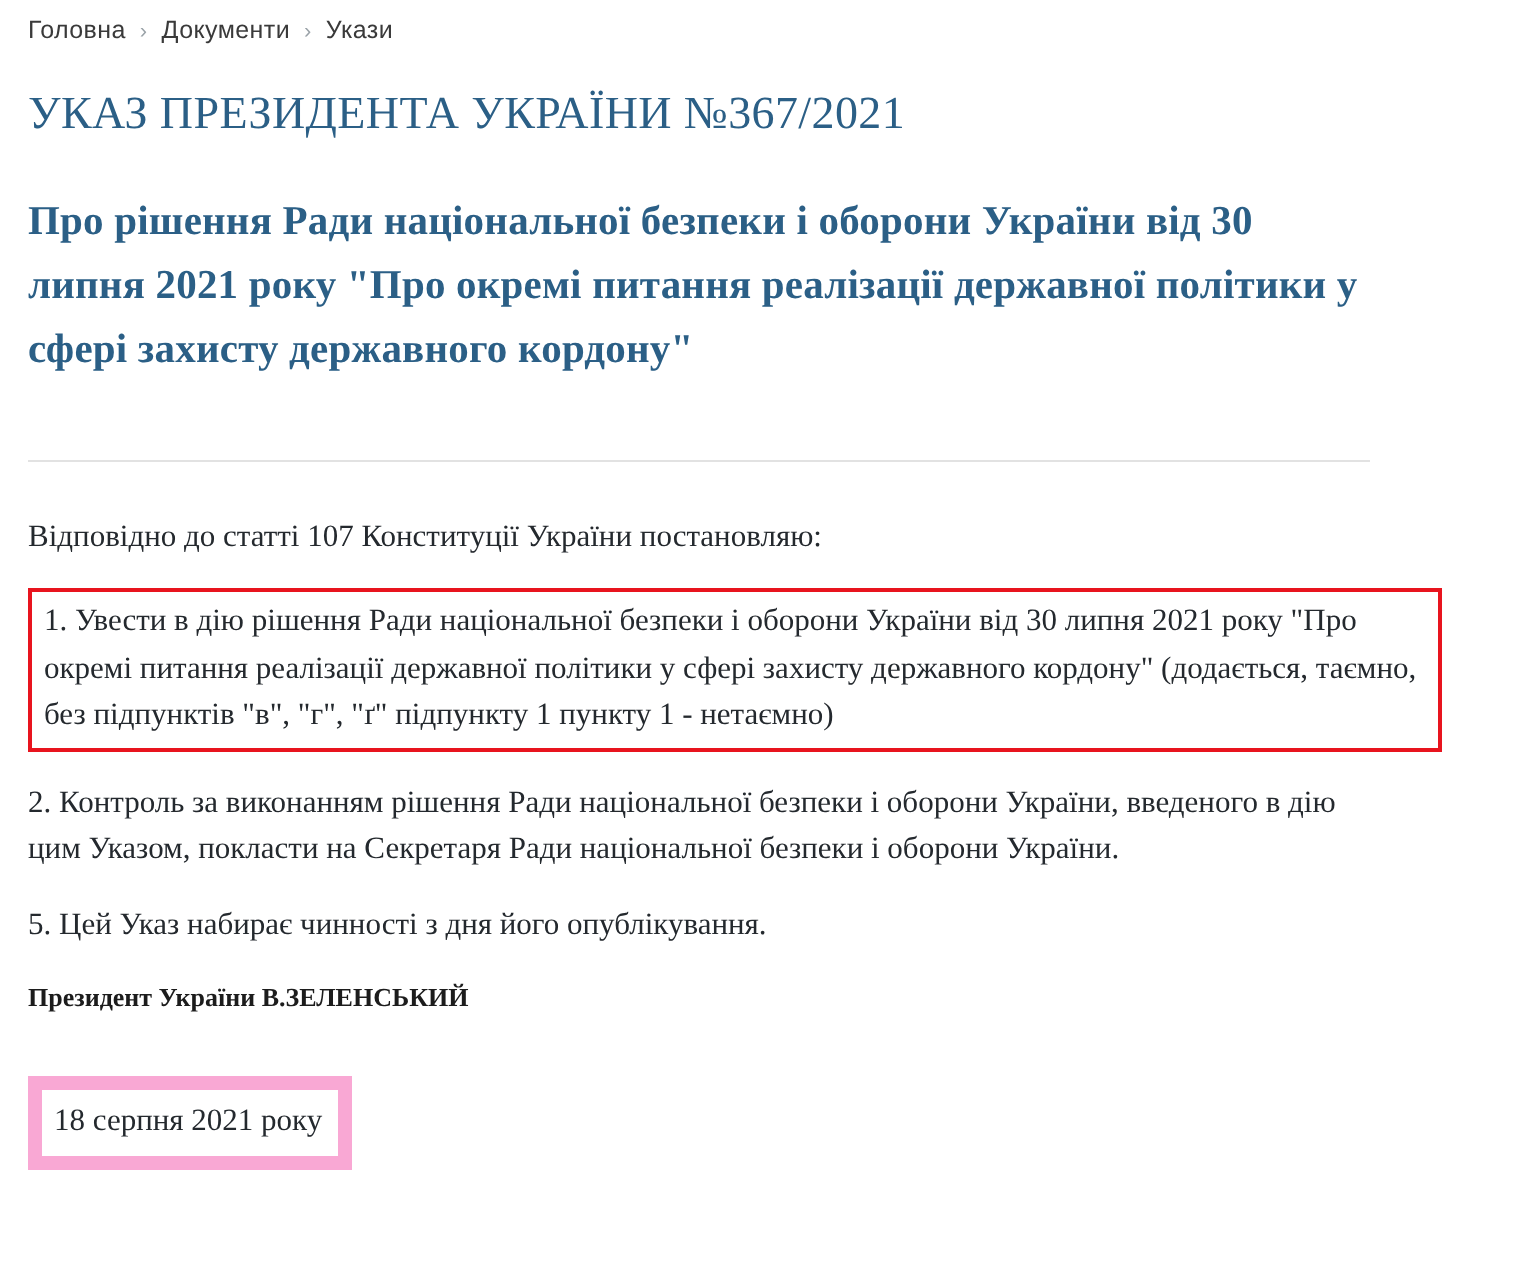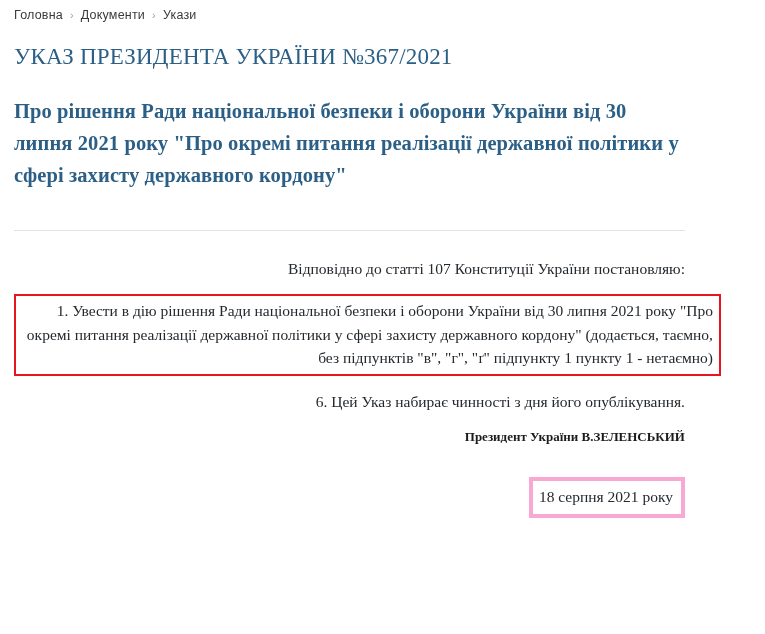--- a/index.html
+++ b/index.html
@@ -72,21 +72,20 @@
     border-top: 1px solid #e2e2e2;
     height: 0;
   }
 
   
   .body-text {
     margin-top: 26px;
     font-size: 15.5px;
     line-height: 1.52;
     color: #24292e;
-    text-align: right;
   }
   .body-text p {
     margin: 0 0 14px 0;
   }
   .para-highlight {
     position: relative;
     display: block;
     border: 2px solid #e8141e;
     padding: 3px 6px 4px 6px;
     margin: 0 0 14px -6px;
@@ -95,21 +94,21 @@
   }
   .signature {
     margin-top: 20px;
     font-weight: bold;
     font-size: 13px;
     color: #1c1c1c;
   }
   .date-wrap {
     display: inline-block;
     margin-top: 16px;
-    border: 4px solid #f9a8d4;
+    border: 7px solid #f9a8d4;
     padding: 4px 8px 5px 6px;
     font-size: 15.5px;
     color: #24292e;
   }
 </style>
 </head>
 <body>
 
 <div class="page">
 
@@ -119,18 +118,19 @@
 
   <h1 class="doc-title">УКАЗ ПРЕЗИДЕНТА УКРАЇНИ №367/2021</h1>
 
   <h2 class="doc-subtitle">Про рішення Ради національної безпеки і оборони України від 30 липня 2021 року "Про окремі питання реалізації державної політики у сфері захисту державного кордону"</h2>
 
   <hr class="divider">
 
   <div class="body-text">
     <p>Відповідно до статті 107 Конституції України постановляю:</p>
     <p class="para-highlight">1. Увести в дію рішення Ради національної безпеки і оборони України від 30 липня 2021 року "Про окремі питання реалізації державної політики у сфері захисту державного кордону" (додається, таємно, без підпунктів "в", "г", "ґ" підпункту 1 пункту 1 - нетаємно)</p>
-    <p>6. Цей Указ набирає чинності з дня його опублікування.</p>
+    <p>2. Контроль за виконанням рішення Ради національної безпеки і оборони України, введеного в дію цим Указом, покласти на Секретаря Ради національної безпеки і оборони України.</p>
+    <p>5. Цей Указ набирає чинності з дня його опублікування.</p>
     <p class="signature">Президент України В.ЗЕЛЕНСЬКИЙ</p>
     <div class="date-wrap">18 серпня 2021 року</div>
   </div>
 
 </div>
 
 </body></html>

